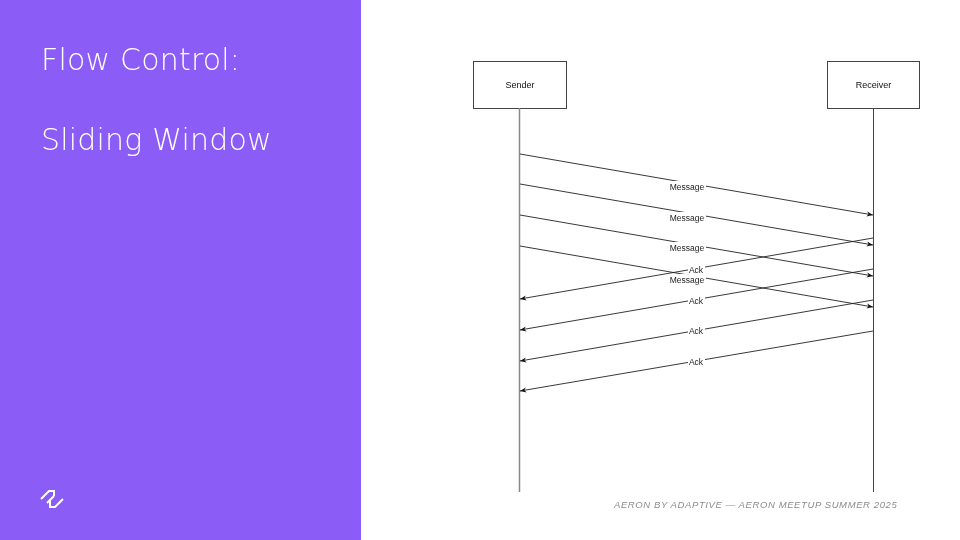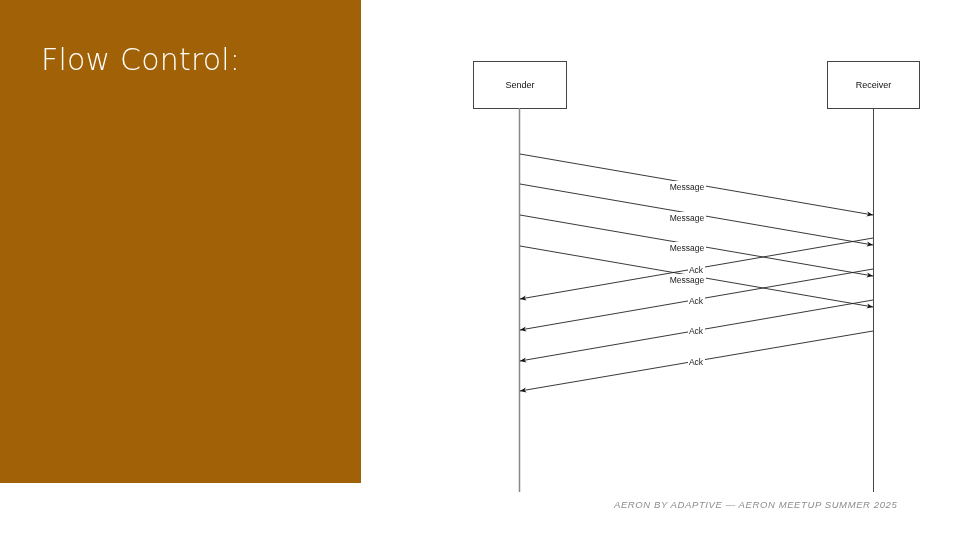--- a/index.html
+++ b/index.html
@@ -2,22 +2,22 @@
 <html><head>
   <meta charset="utf-8">
   <style>
     html, body { margin: 0; padding: 0; }
     body {
       width: 960px; height: 540px; position: relative; overflow: hidden;
       background: #ffffff;
       font-family: "Liberation Sans", sans-serif;
     }
     .left-panel {
-      position: absolute; left: 0; top: 0; width: 361px; height: 483px;
-      background: #a16207;
+      position: absolute; left: 0; top: 0; width: 361px; height: 540px;
+      background: #8b5cf6;
     }
     .title {
       position: absolute; left: 41px; color: #ffffff;
       font-family: "DejaVu Sans", sans-serif;
       font-size: 30px; font-weight: 300; letter-spacing: 0.2px;
       margin: 0; line-height: 1;
     }
     .title-1 { top: 45px; }
     .title-2 { top: 125px; }
     .logo {
@@ -38,20 +38,21 @@
     }
     .actor-lbl {
       font-family: "Liberation Sans", sans-serif; font-size: 9px; fill: #111;
     }
   </style>
 </head>
 <body>
 
 <div class="left-panel">
   <h1 class="title title-1">Flow Control:</h1>
+  <h1 class="title title-2">Sliding Window</h1>
   <svg class="logo" viewBox="0 0 28 26">
     <g fill="none" stroke="#ffffff" stroke-width="2" stroke-linejoin="miter">
       <path d="M3 13 L11 5 L16 5 L16 10"></path>
       <path d="M16 10 L9 17"></path>
       <path d="M12 13 L12 21 L17 21 L25 13"></path>
     </g>
   </svg>
 </div>
 
 <svg class="diagram" viewBox="0 0 960 540">

